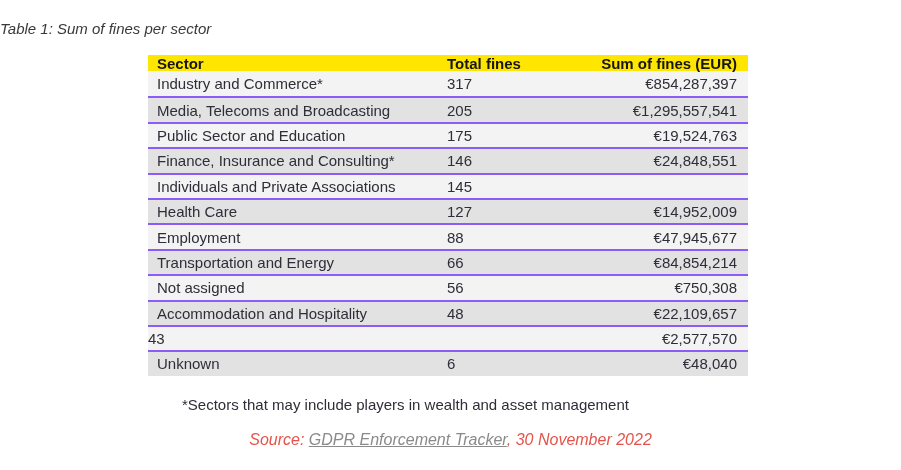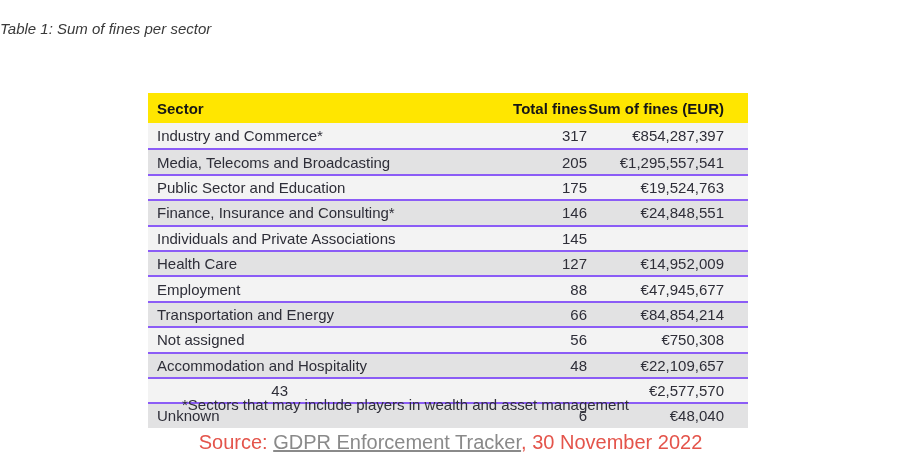--- a/index.html
+++ b/index.html
@@ -32,61 +32,61 @@
     width: 600px;
   }
   .row {
     display: flex;
     align-items: center;
     height: 25.4px;
     font-size: 15px;
     box-sizing: border-box;
   }
   .row.header {
-    height: 30px;
+    height: 16px;
     background: #ffe600;
     font-weight: bold;
     color: #161616;
-    margin-top: 38px;
   }
   #rows .row:nth-child(odd)  { background: #f3f3f3; }
   #rows .row:nth-child(even) { background: #e2e2e3; }
   #rows .row + .row { border-top: 2px solid #8b5cf6; }
   .cell.sector {
     width: 290px;
     padding-left: 9px;
     text-align: left;
     white-space: nowrap;
     overflow: hidden;
   }
   .cell.total {
     width: 140px;
-    text-align: right;
+    text-align: left;
   }
   .cell.sum {
     flex: 1;
     text-align: right;
-    padding-right: 24px;
+    padding-right: 11px;
     white-space: nowrap;
   }
   .footnote {
     position: absolute;
     left: 148px;
     top: 396px;
     font-size: 15px;
     color: #2e2e38;
     margin-left: 34px;
   }
   .source {
     position: absolute;
     top: 431px;
     left: 0;
     width: 100%;
     text-align: center;
-    font-size: 20px;
+    font-size: 16px;
+    font-style: italic;
     color: #e4544b;
   }
   .source a {
     color: #8a8a8a;
     text-decoration: underline;
     cursor: pointer;
   }
 </style>
 </head>
 <body>

